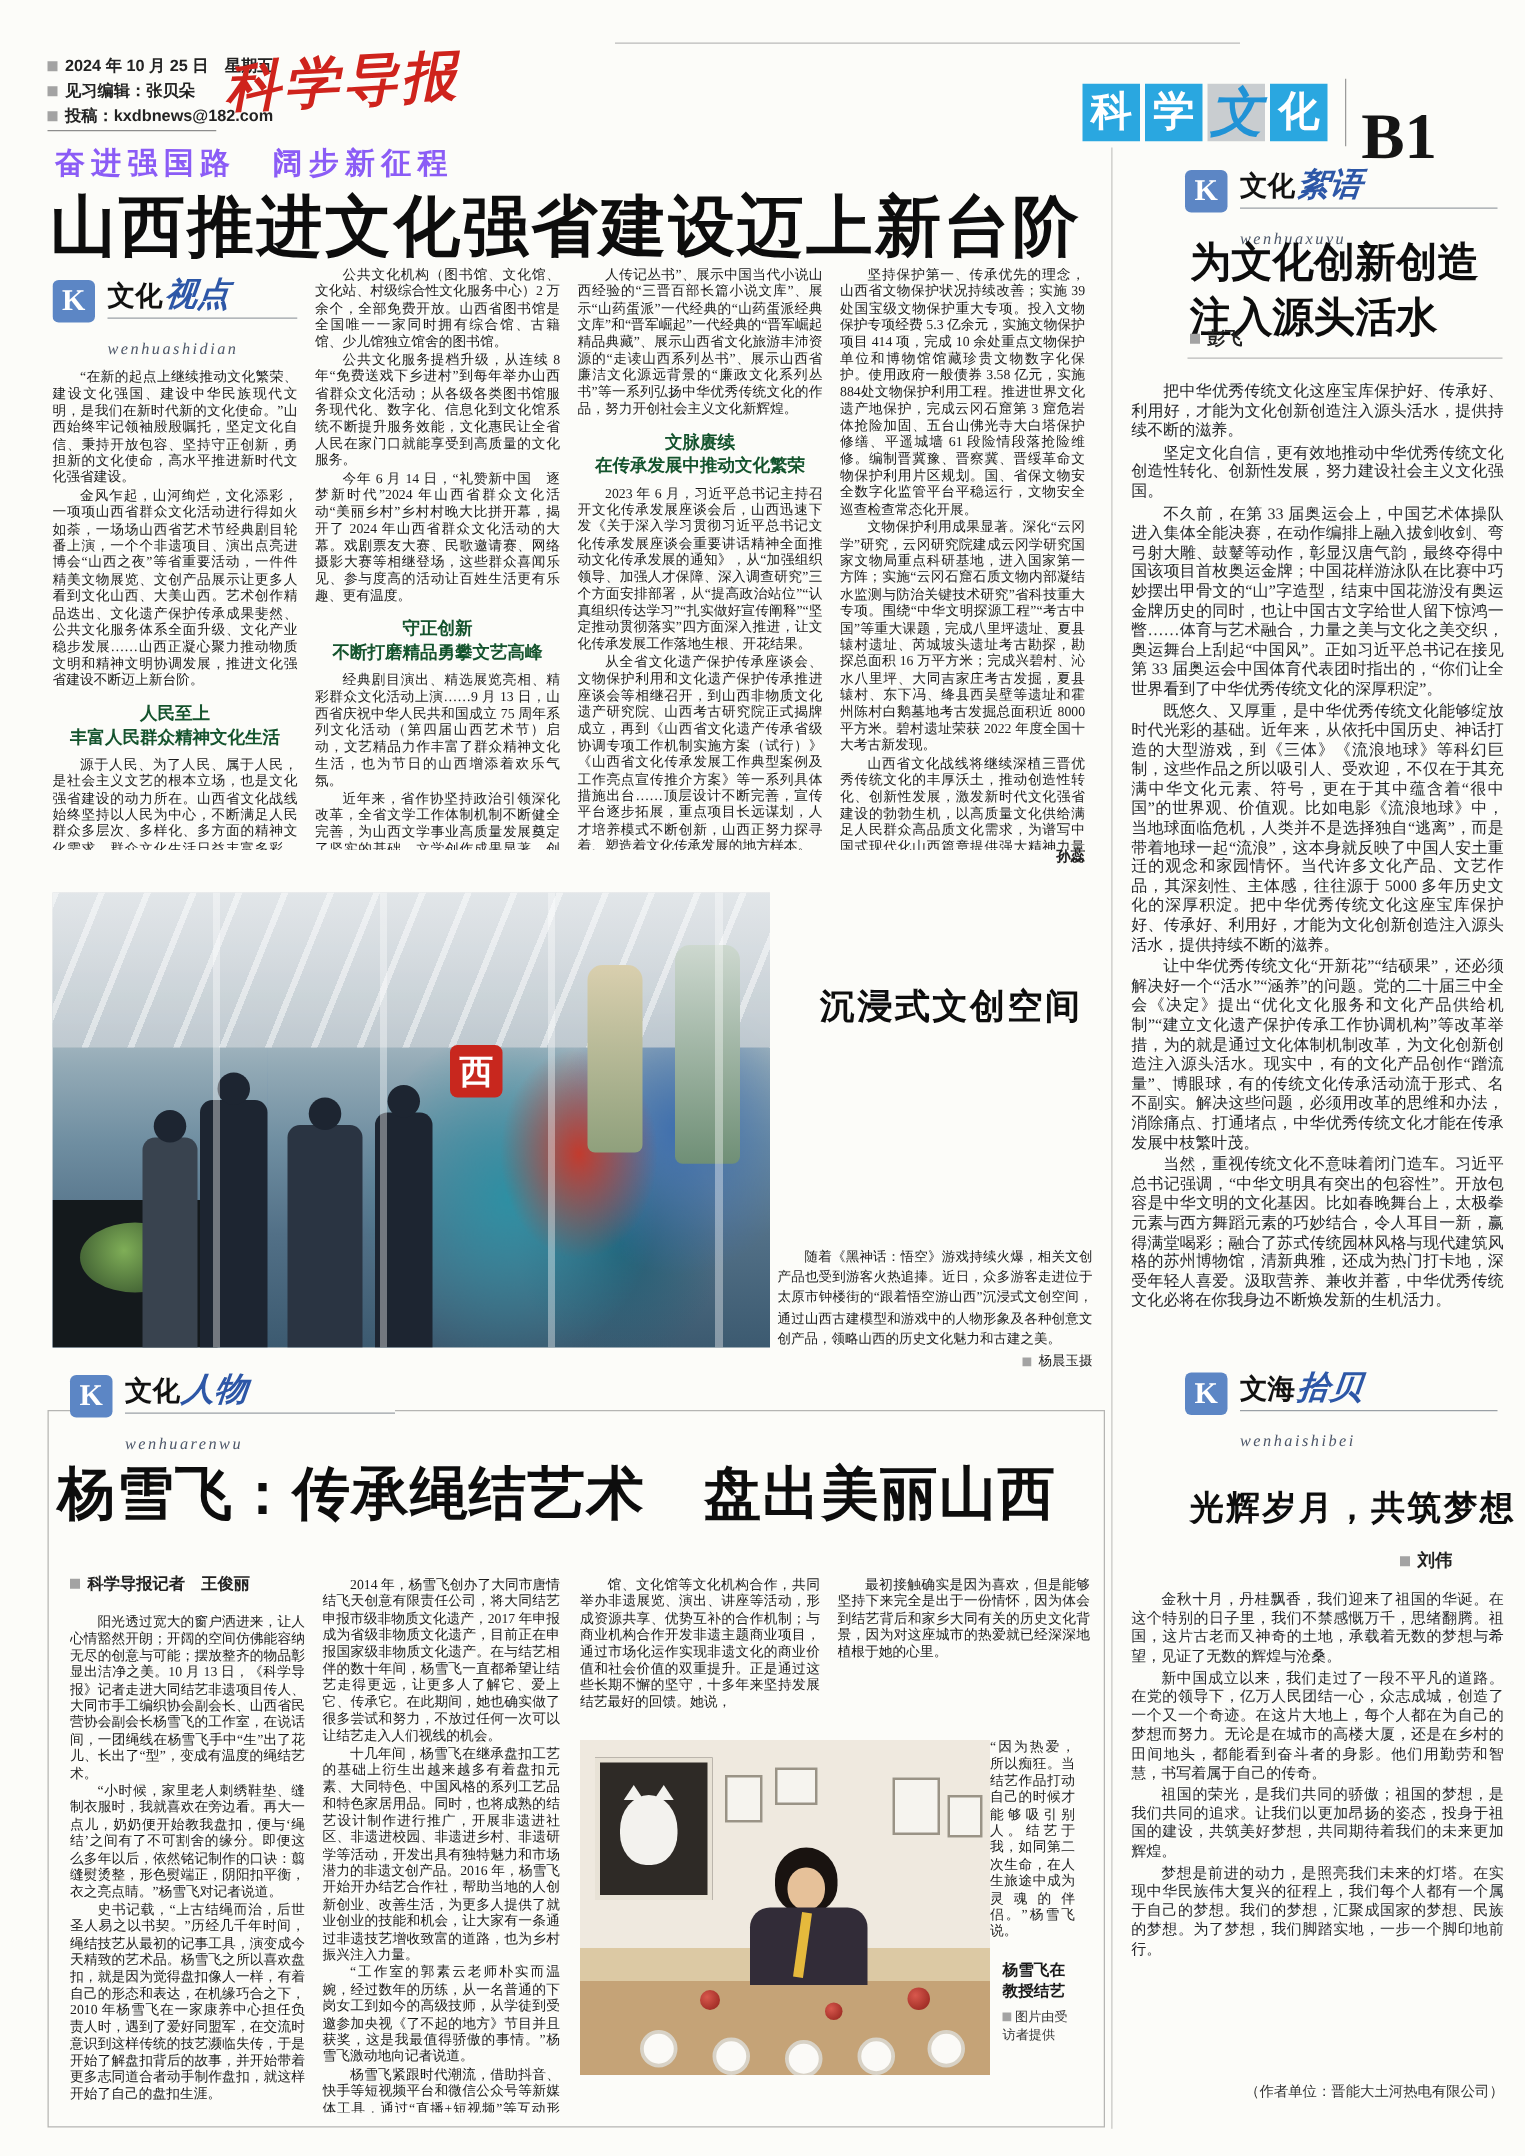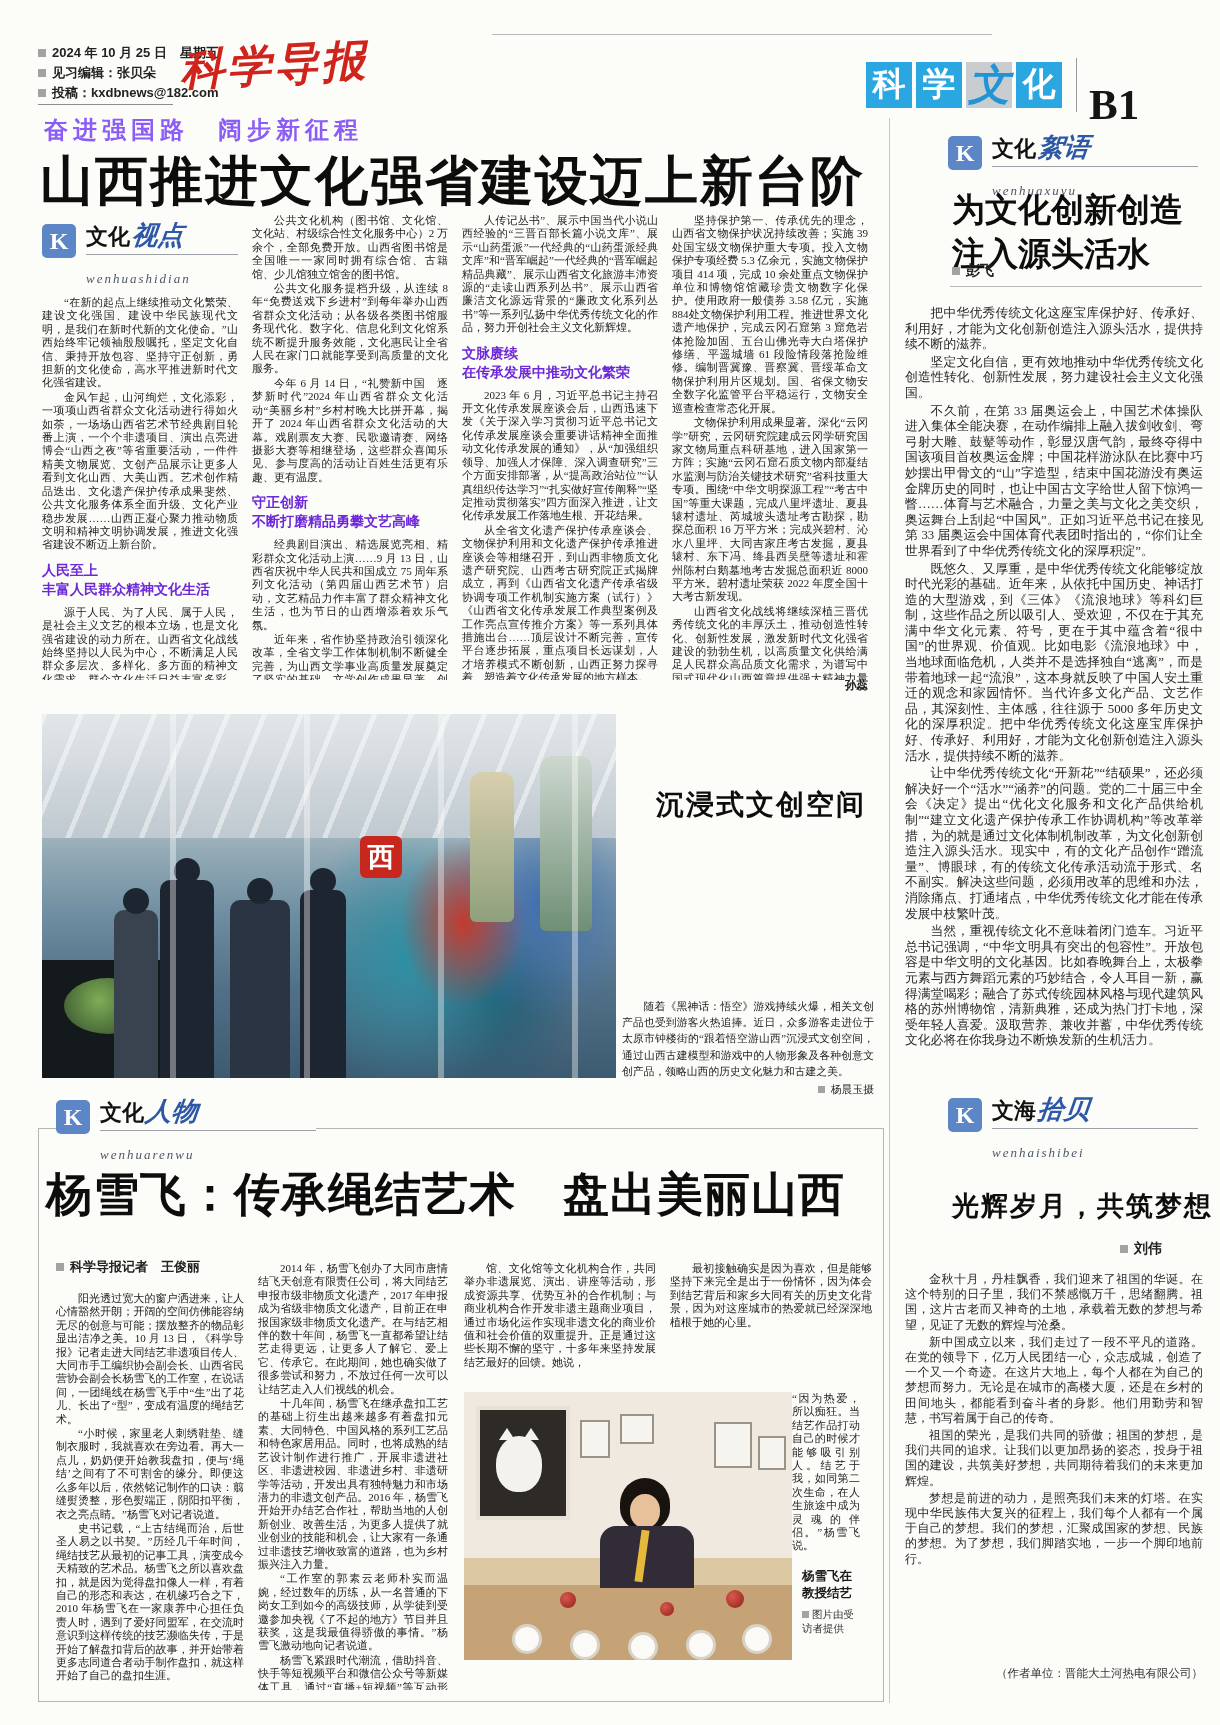--- a/index.html
+++ b/index.html
@@ -12,42 +12,42 @@
   .sq{display:inline-block;width:8px;height:8px;background:#a3a3a3;margin-right:6px;flex:0 0 auto;}
   .masthead{position:absolute;left:180px;top:36px;font-size:44px;font-weight:bold;font-style:italic;
             color:#cf231c;letter-spacing:3px;transform:rotate(-3deg);font-family:"Liberation Serif",serif;}
   .banner{position:absolute;left:866px;top:40px;display:flex;align-items:center;}
   .tile{width:46px;height:46px;margin-right:4px;display:flex;align-items:center;justify-content:center;
         background:#2aa7e0;color:#fff;font-family:"Liberation Sans","DejaVu Sans",sans-serif;
         font-weight:bold;font-size:33px;}
   .tile.gray{background:#c9cdd0;color:#2193d6;font-family:"Liberation Serif",serif;font-style:italic;
              font-size:42px;font-weight:bold;}
   .banner-sep{width:1px;height:54px;background:#9b9b9b;margin:0 12px 0 10px;}
-  .pageno{font-family:"Liberation Serif",serif;font-weight:bold;font-size:43px;color:#151515;margin-top:40px;}
+  .pageno{font-family:"Liberation Serif",serif;font-weight:bold;font-size:52px;color:#151515;margin-top:40px;}
   
   .kicker{position:absolute;left:44px;top:114px;font-family:"Liberation Sans",sans-serif;
           font-size:24px;font-weight:600;letter-spacing:5px;color:#8b5cf6;}
   .headline-main{position:absolute;left:40px;top:146px;font-family:"Liberation Sans",sans-serif;
           font-size:53px;font-weight:900;letter-spacing:2px;color:#0d0d0d;white-space:nowrap;}
   
   .badge{position:relative;display:flex;align-items:flex-start;padding-top:4px;height:78px;}
   .kbox{width:34px;height:34px;background:#5c86c5;border-radius:5px;color:#fff;display:flex;
         align-items:center;justify-content:center;font-family:"Liberation Serif",serif;
         font-weight:bold;font-size:24px;flex:0 0 auto;margin-top:6px;}
   .bt{margin-left:10px;}
   .bt-plain{font-family:"Liberation Sans",sans-serif;font-weight:bold;font-size:22px;color:#111;}
   .bt-script{font-family:"Liberation Serif",serif;font-style:italic;font-weight:bold;font-size:26px;
              color:#2d57a7;display:inline-block;transform:skewX(-6deg);margin-left:2px;}
   .bt-pinyin{font-family:"Liberation Serif",serif;font-style:italic;font-size:13px;color:#4c5668;
              letter-spacing:2px;margin-top:18px;}
   .badge .rule{position:absolute;left:44px;top:40px;right:0;height:1px;background:#9aa0a6;}
   
   .para{font-size:11px;line-height:13.4px;margin:0 0 1px 0;text-indent:2em;text-align:justify;color:#1b1b1b;}
   .subhead{font-family:"Liberation Sans",sans-serif;font-size:14px;font-weight:bold;line-height:19px;
-           margin:9px 0 7px 0;white-space:pre-line;color:#6d28d9;}
+           margin:9px 0 7px 0;white-space:pre-line;color:#14532d;text-align:center;}
   .mcol{position:absolute;top:214px;width:196px;height:466px;overflow:hidden;}
   .author-line{position:absolute;left:672px;top:678px;width:196px;text-align:right;font-size:11.5px;
                font-weight:bold;color:#222;}
   
   .photo1{position:absolute;left:42px;top:714px;width:574px;height:364px;overflow:hidden;
           background:linear-gradient(180deg,#d9dde0 0%,#ccd3d8 14%,#b3c1c9 26%,#93aab6 38%,#6f8ea1 55%,#527087 75%,#3c5a70 100%);}
   .ph1-ceiling{position:absolute;left:0;top:0;right:0;height:34%;
      background:repeating-linear-gradient(112deg,rgba(255,255,255,.55) 0 5px,rgba(255,255,255,0) 5px 34px),
                 linear-gradient(180deg,#e3e7ea,#c3ccd2);opacity:.9;}
   .ph1-mural{position:absolute;left:30%;top:18%;right:0;bottom:0;

